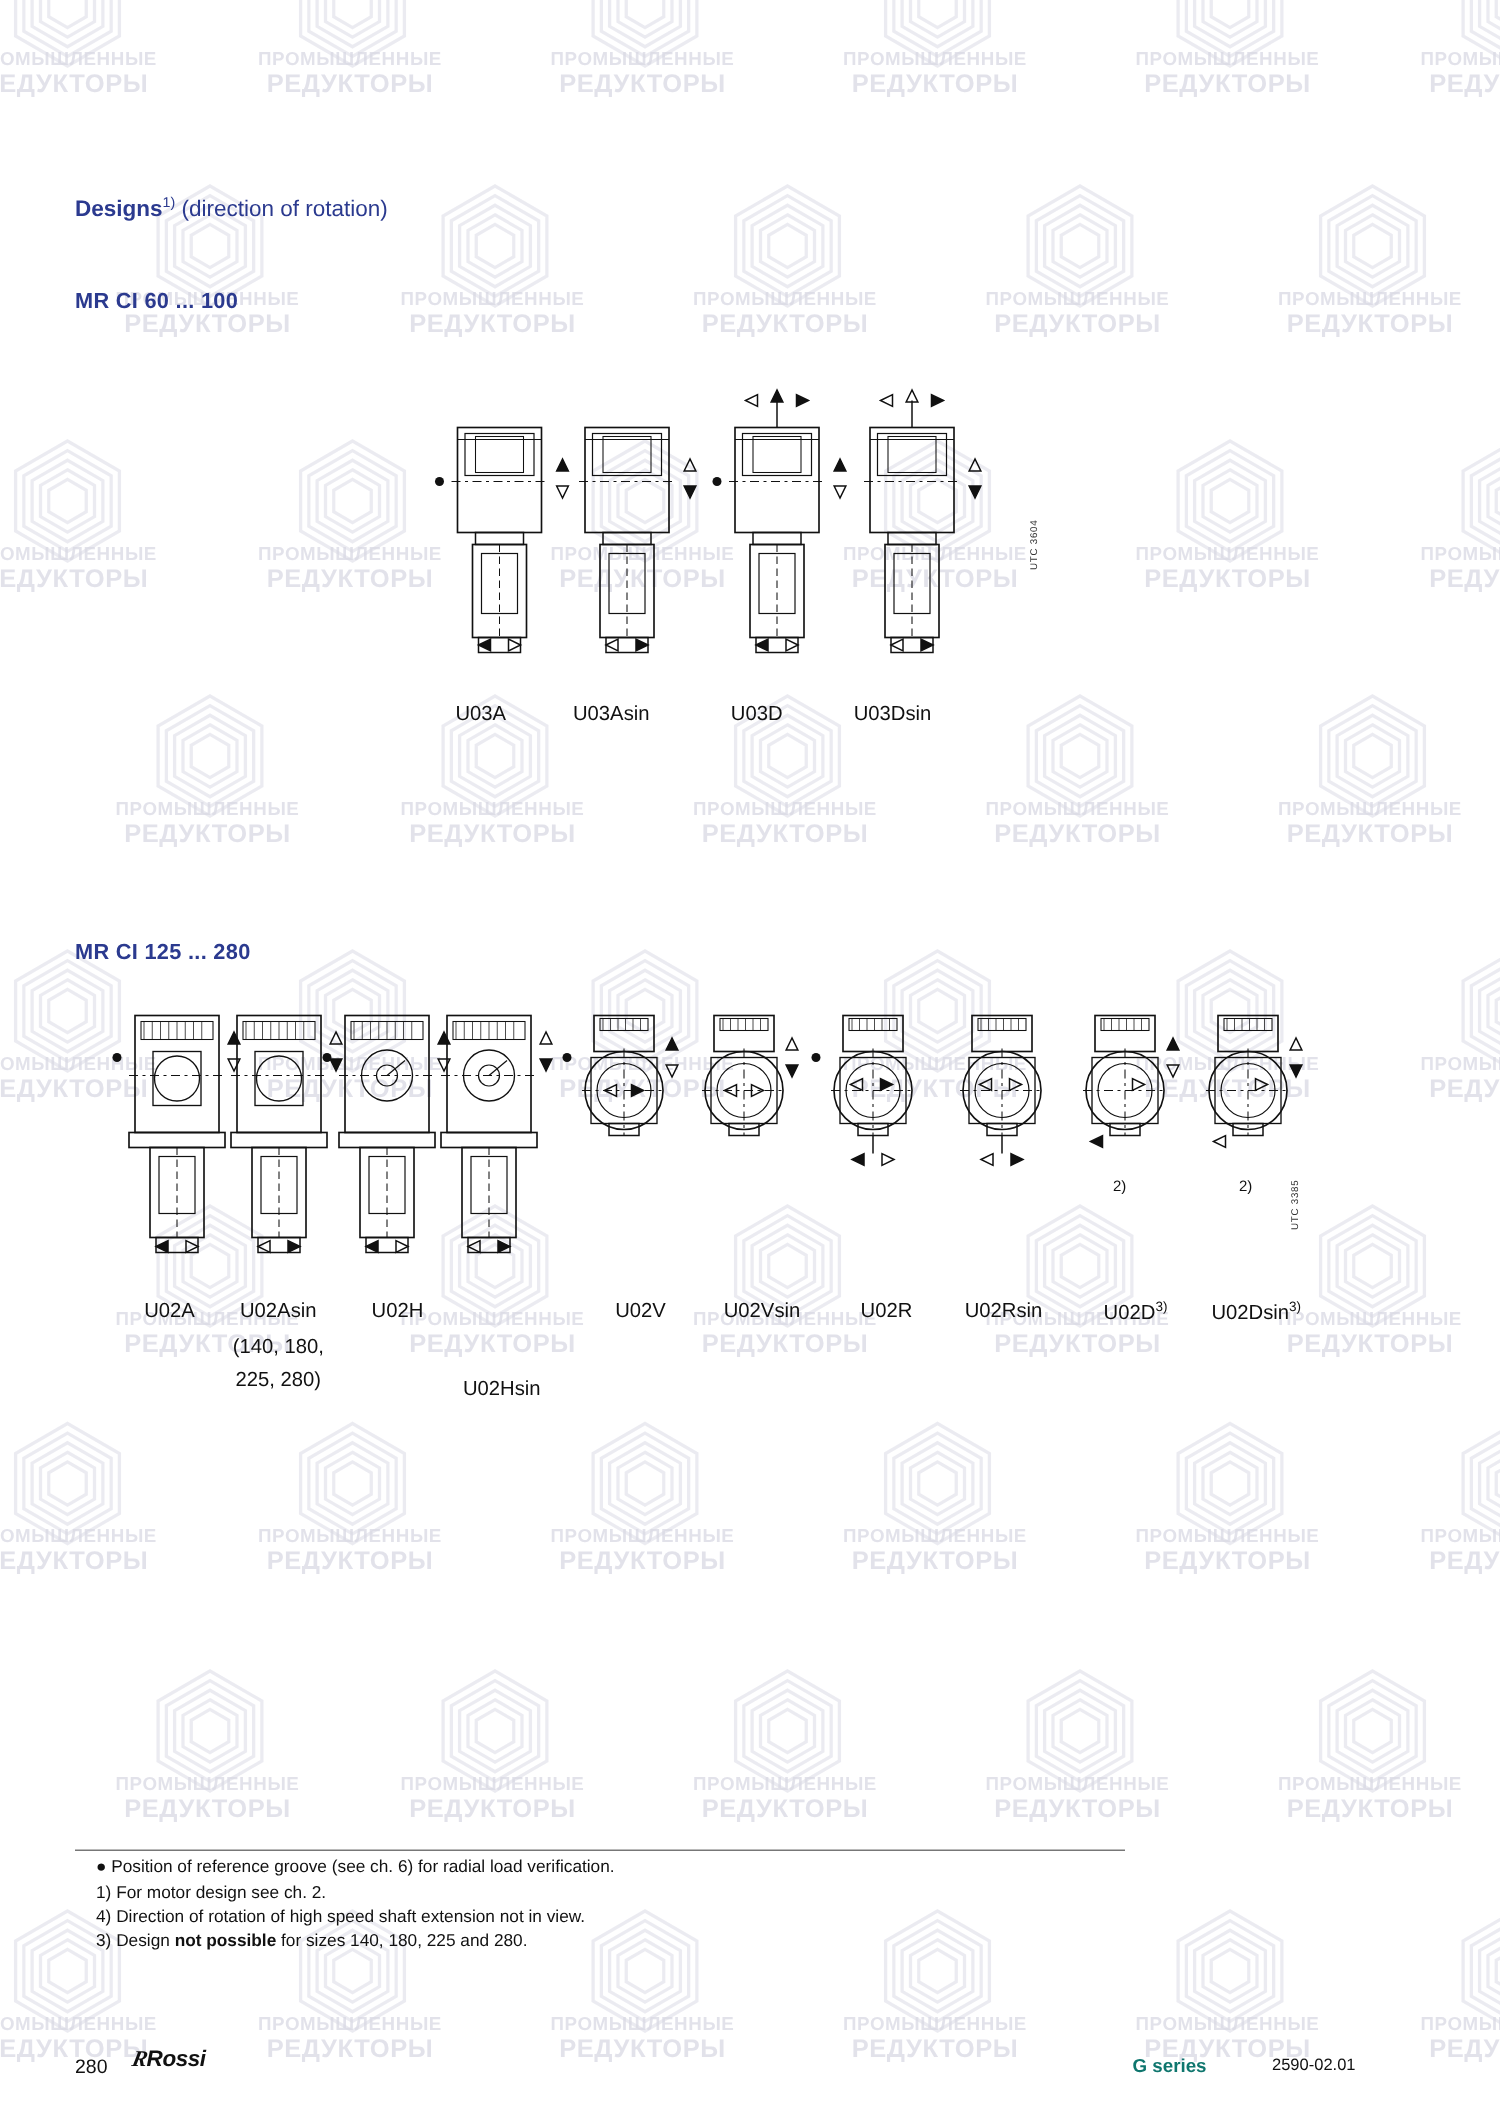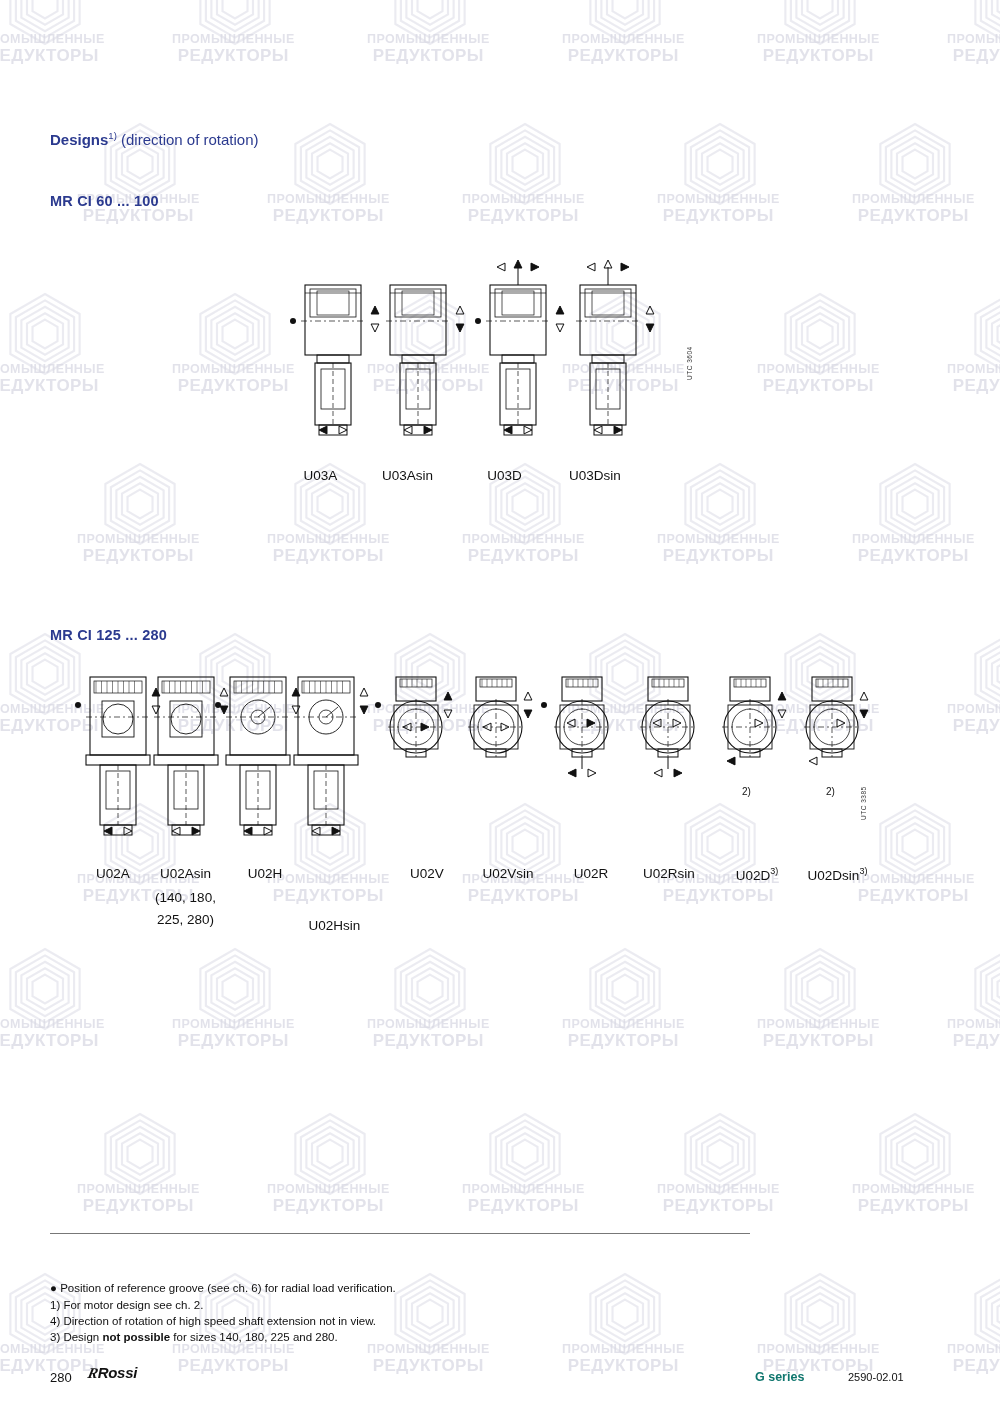--- a/index.html
+++ b/index.html
@@ -22,21 +22,21 @@
     position:absolute;left:50px;top:44px;font-size:19.5px;color:#2b3a8f;letter-spacing:.2px;
     font-family:"Liberation Sans", sans-serif;
   }
   .subhead{position:absolute;left:50px;top:130px;font-size:15px;color:#2b3a8f;font-weight:700;}
   .subhead .norm{font-weight:400;}
   .subhead sup{font-size:9.5px;font-weight:400;}
   .grouphead{position:absolute;left:50px;font-size:14.5px;color:#2b3a8f;font-weight:700;letter-spacing:.2px;}
   .caption{position:absolute;font-size:13.5px;color:#111;text-align:center;}
   .caption sup{font-size:9px;}
   .sidecode{position:absolute;font-size:6.5px;color:#333;transform:rotate(-90deg);transform-origin:left top;letter-spacing:.5px;}
-  .fnote{position:absolute;left:50px;font-size:11.5px;color:#111;margin-top:43px;}
+  .fnote{position:absolute;left:64px;font-size:11.5px;color:#111;}
   .fnote b{font-weight:700;}
   .rule{position:absolute;left:50px;top:1233px;width:700px;height:1px;background:#777;}
   .pagenum{position:absolute;left:50px;top:1370px;font-size:13px;color:#111;}
   .logo{position:absolute;left:88px;top:1364px;font-size:15px;color:#111;font-weight:700;font-style:italic;letter-spacing:-.3px;}
   .logo .mark{display:inline-block;transform:skewX(-12deg);font-family:"Liberation Serif",serif;font-weight:700;}
   .series{position:absolute;left:755px;top:1370px;font-size:12.5px;font-weight:700;color:#0f766e;}
   .doccode{position:absolute;left:848px;top:1371px;font-size:11px;color:#111;}
   .fig{position:absolute;}
   .fig svg{display:block;}
   .note2{position:absolute;font-size:10px;color:#111;}

